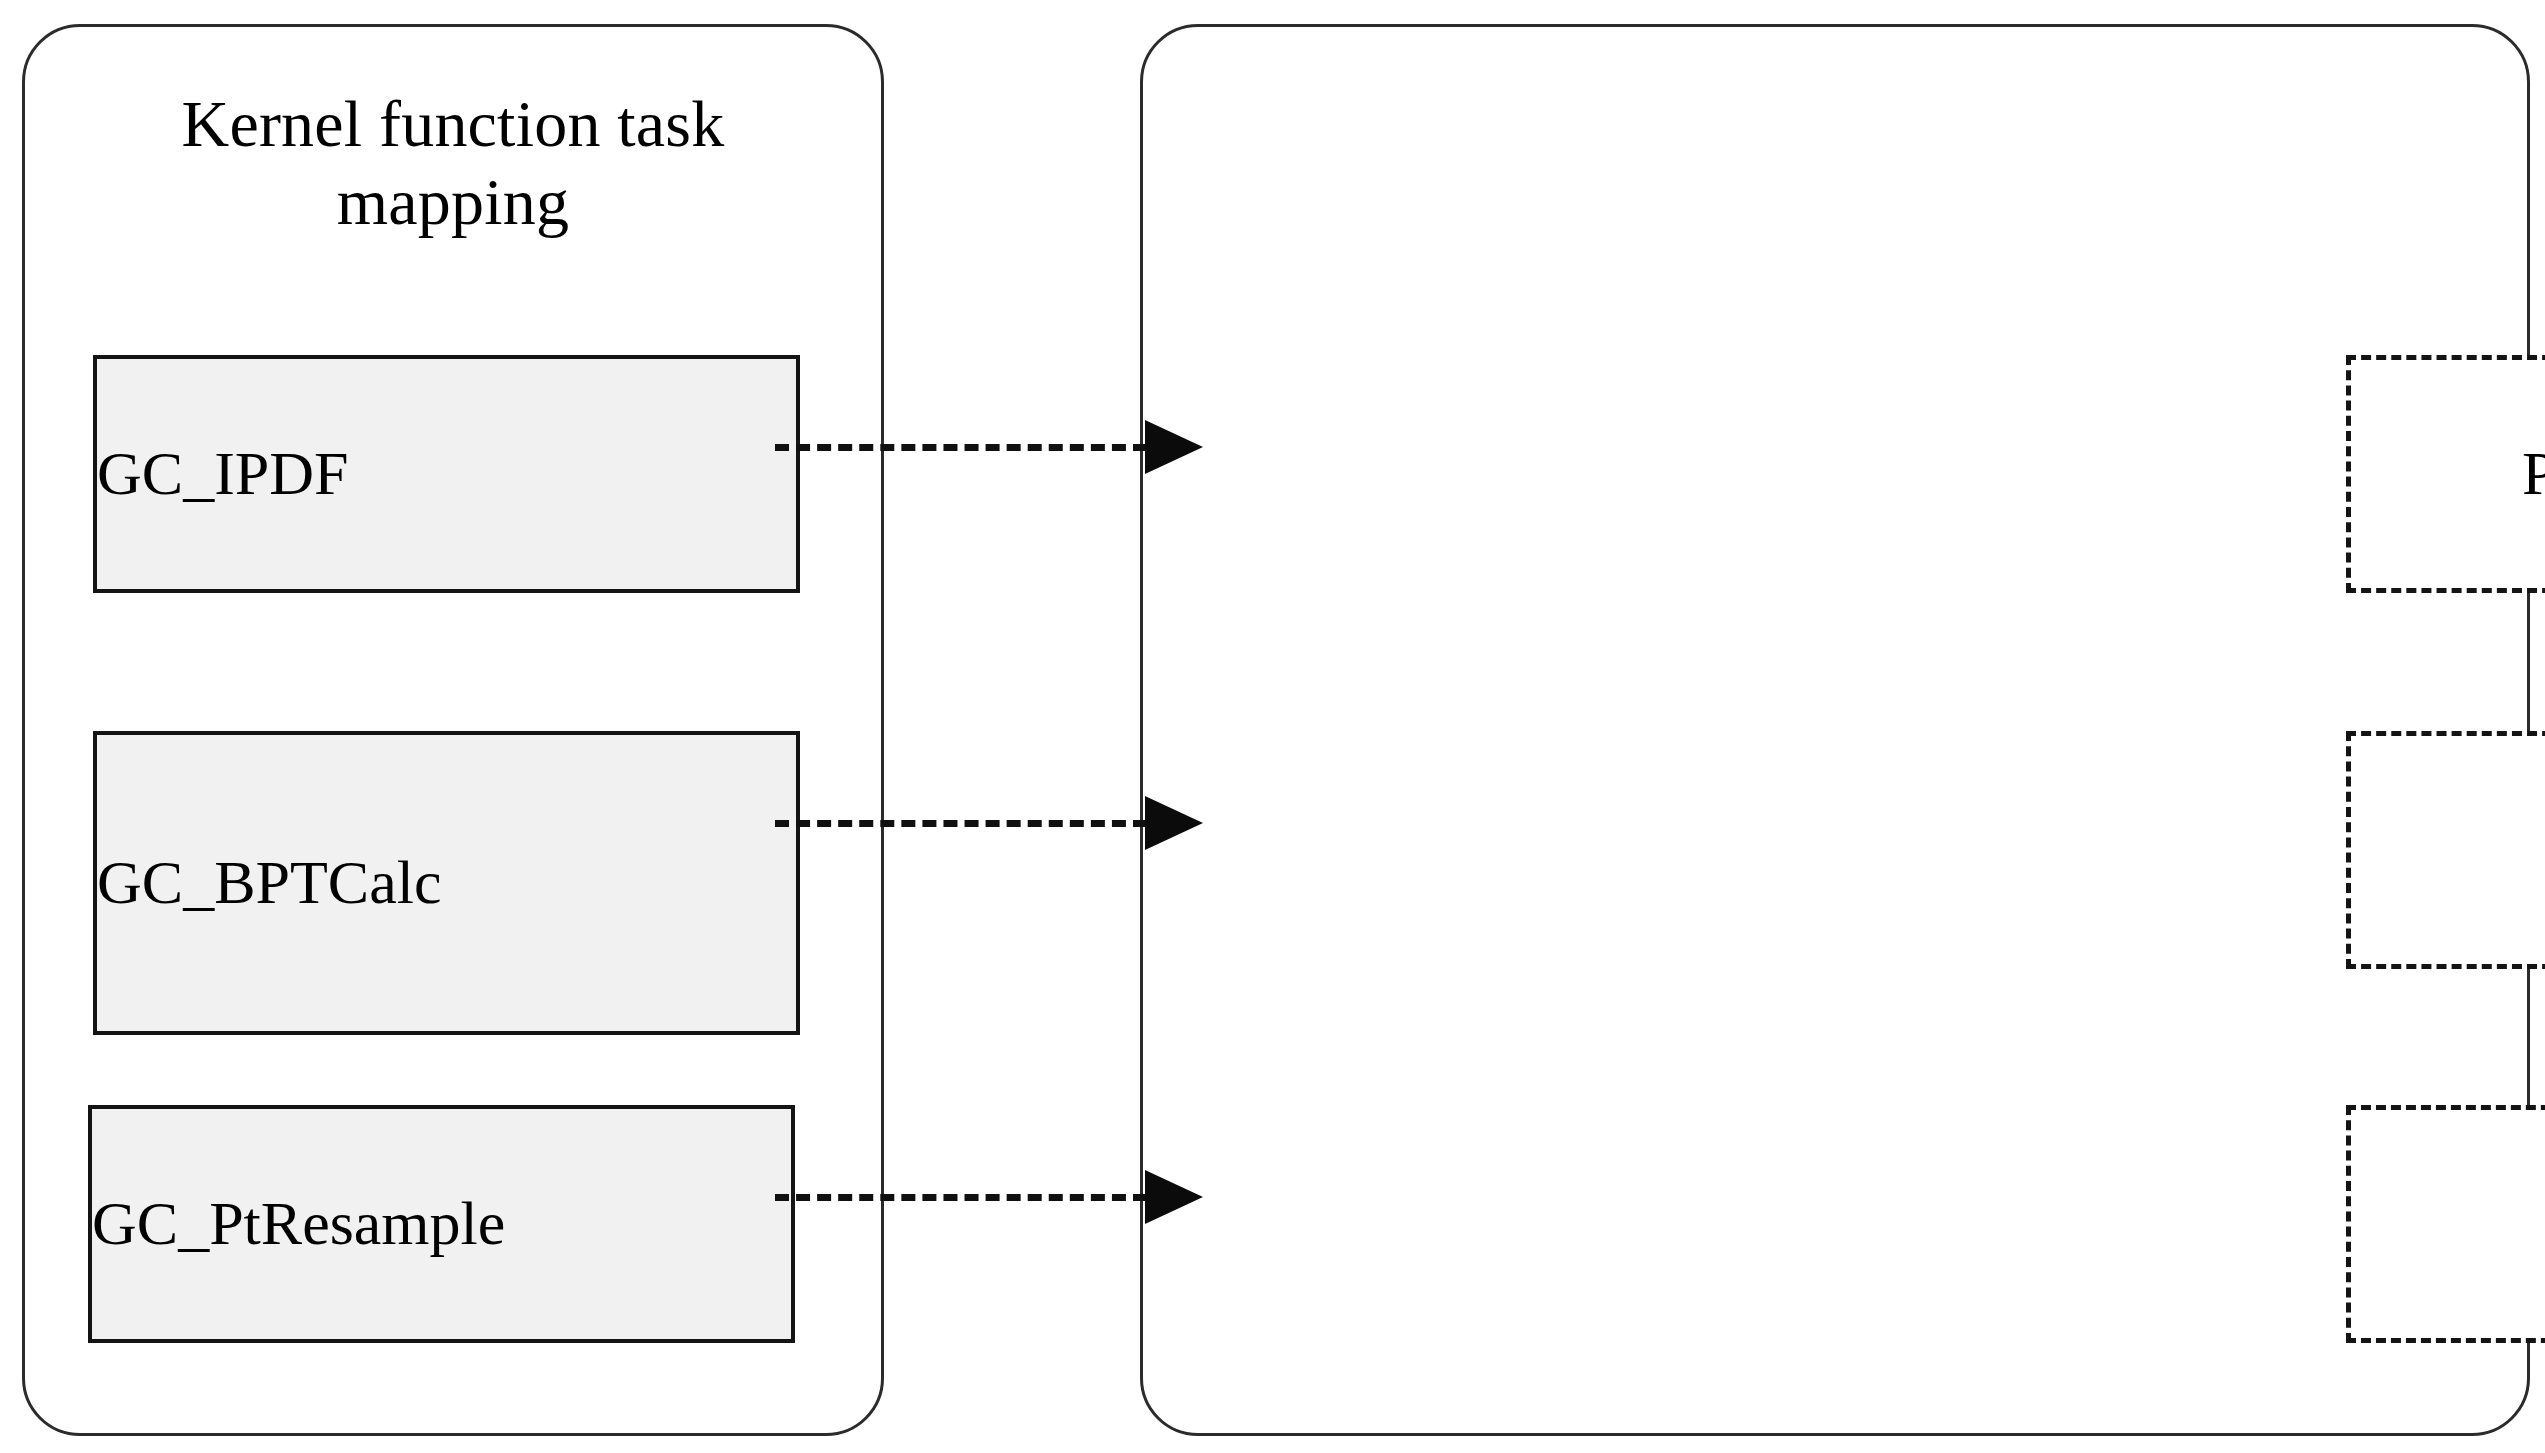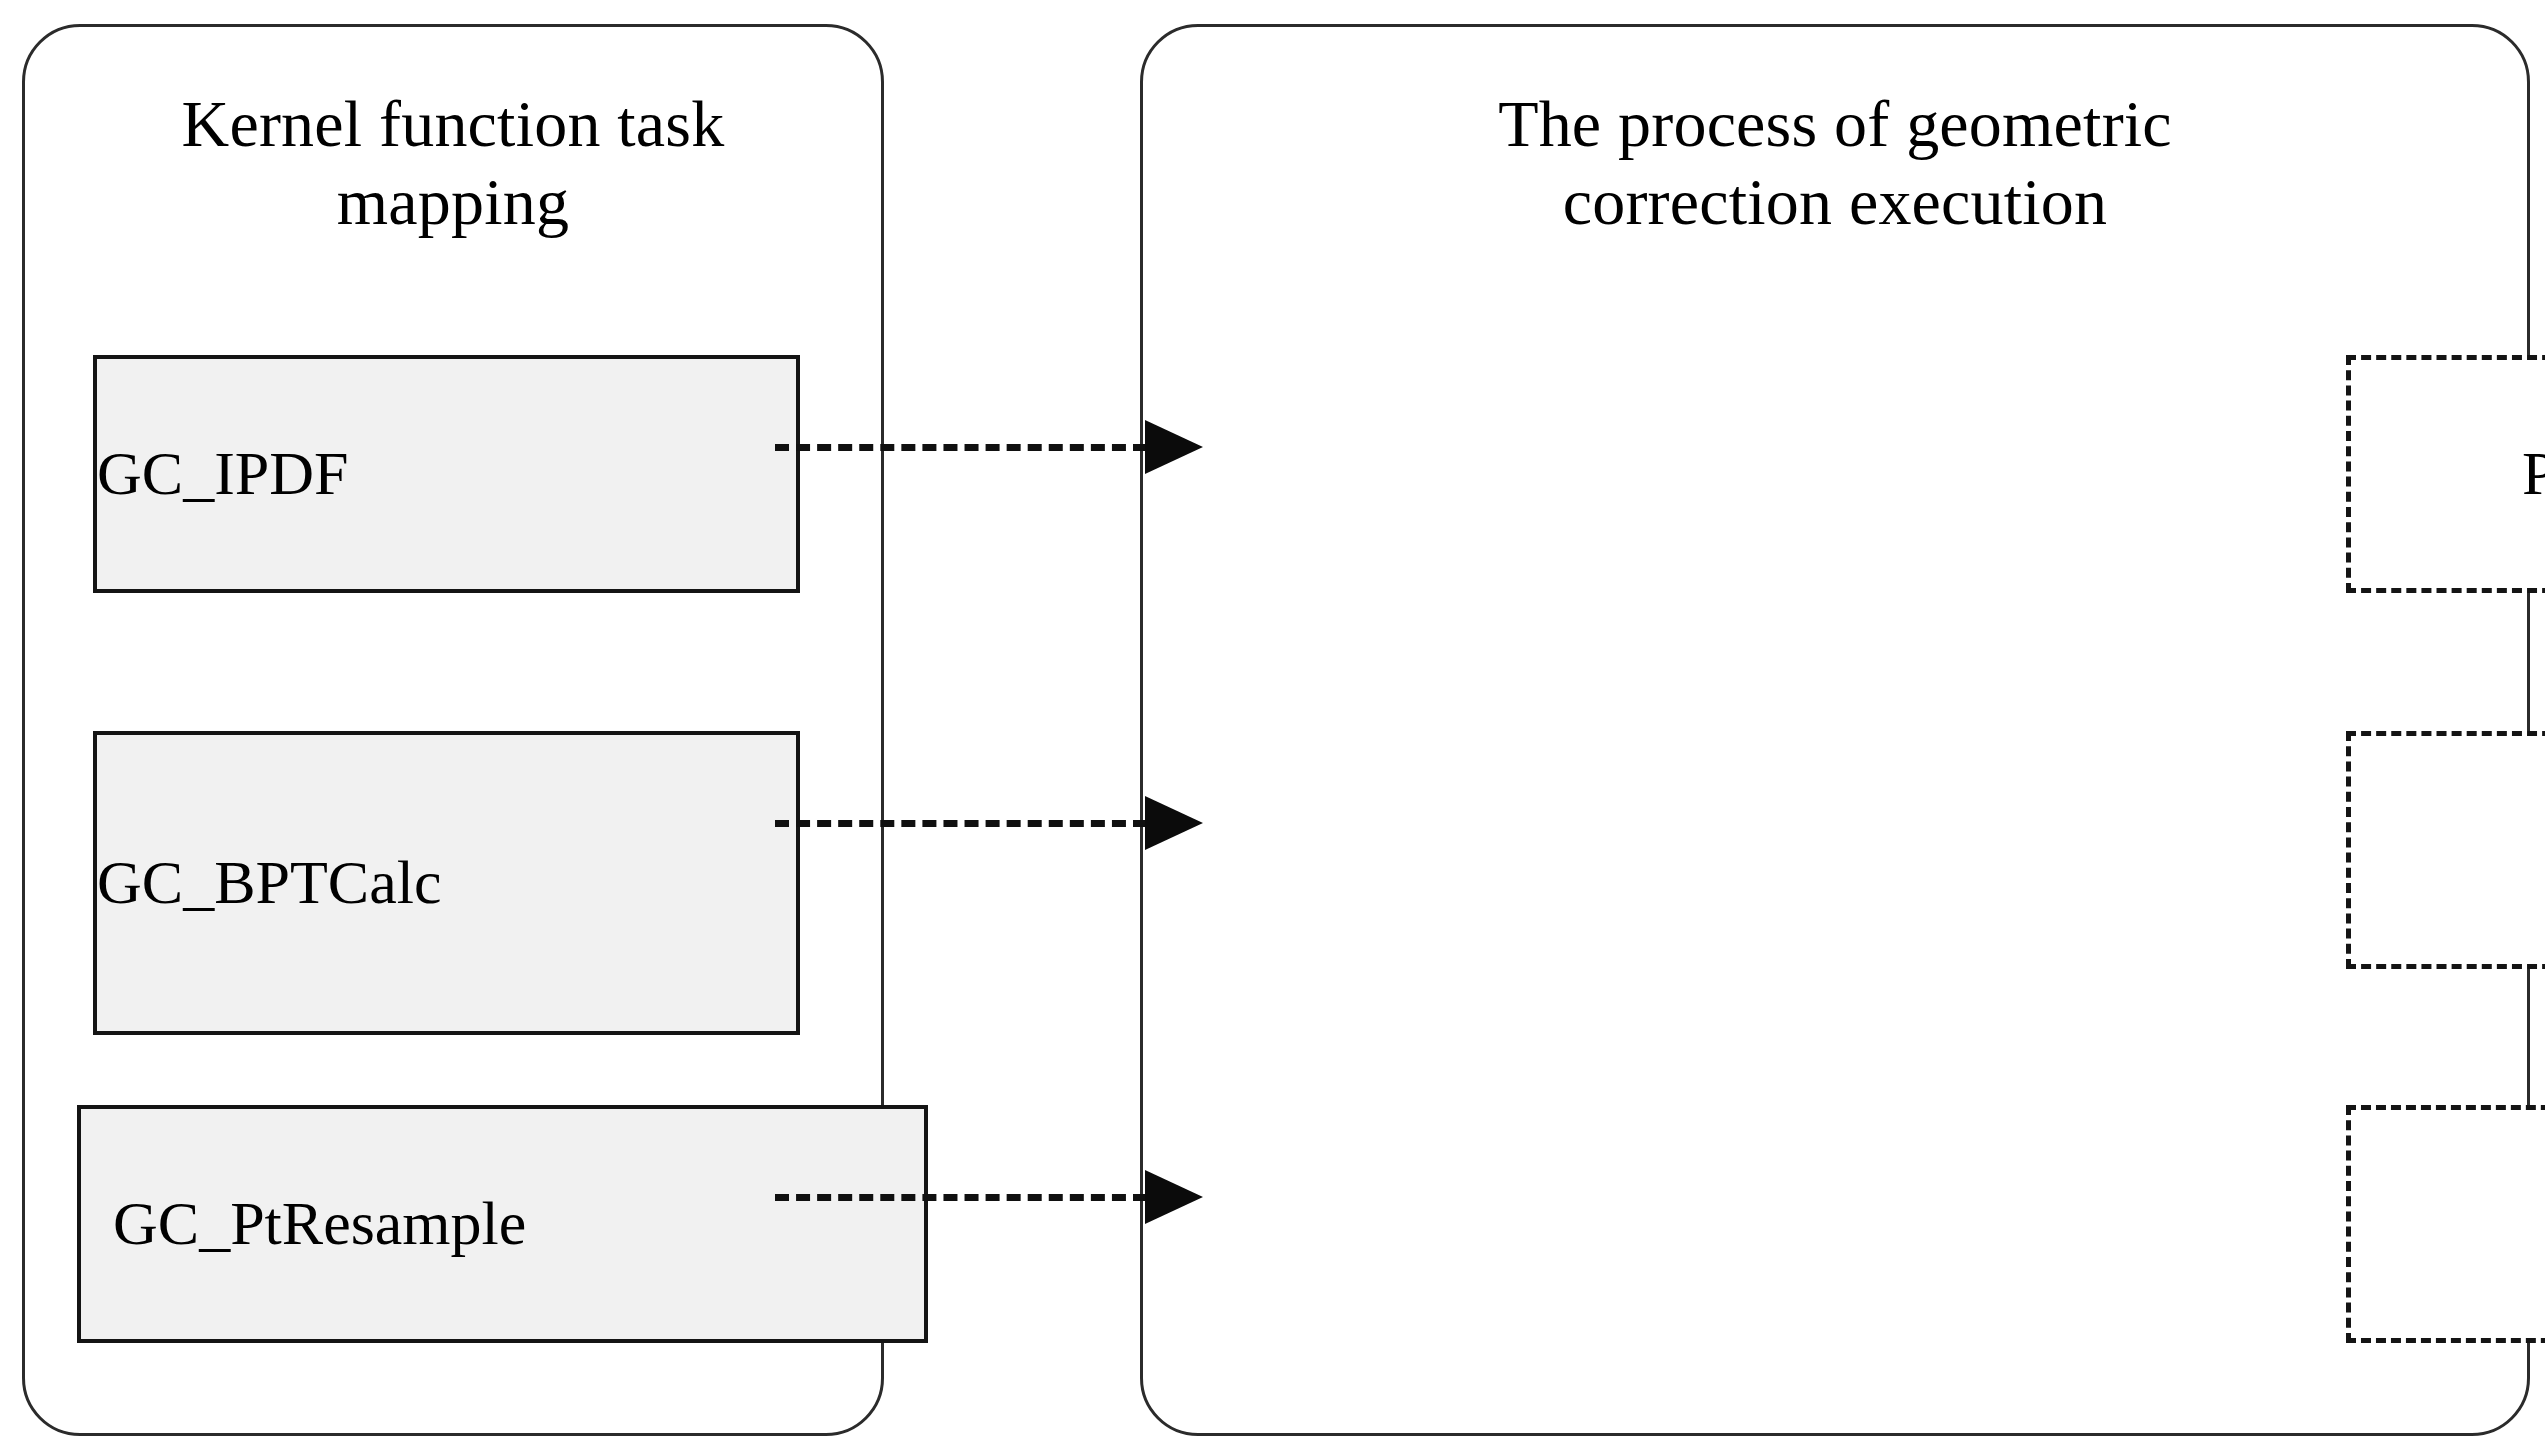--- a/index.html
+++ b/index.html
@@ -52,21 +52,21 @@
     display: flex;
     align-items: center;
     justify-content: flex-start;
     text-align: center;
     font-size: 62px;
     color: #000000;
     line-height: 1.15;
   }
   #sbox-0 { left: 68px; top: 328px;  width: 707px; height: 238px; }
   #sbox-1 { left: 68px; top: 704px;  width: 707px; height: 304px; }
-  #sbox-2 { left: 52px; top: 1078px; width: 851px; height: 238px; padding-left: 32px; }
+  #sbox-2 { left: 63px; top: 1078px; width: 707px; height: 238px; }
 
   
   .dashed-box {
     position: absolute;
     background: #ffffff;
     border: 5px dashed #141414;
     box-sizing: border-box;
     display: flex;
     align-items: center;
     justify-content: center;
@@ -125,22 +125,20 @@
     <div class="solid-box" id="sbox-1">
       <span>GC_BPTCalc</span>
     </div>
 
     <div class="solid-box" id="sbox-2">
       <span>GC_PtResample</span>
     </div>
   </div>
 
   <div class="panel" id="panel-right">
-    <div class="panel-title">The process of geometric
-correction execution</div>
 
     <div class="dashed-box" id="dbox-0">
       <span>Pixel-by-pixel grid densified filling</span>
     </div>
 
     <div class="dashed-box" id="dbox-1">
       
     </div>
 
     <div class="dashed-box" id="dbox-2">

